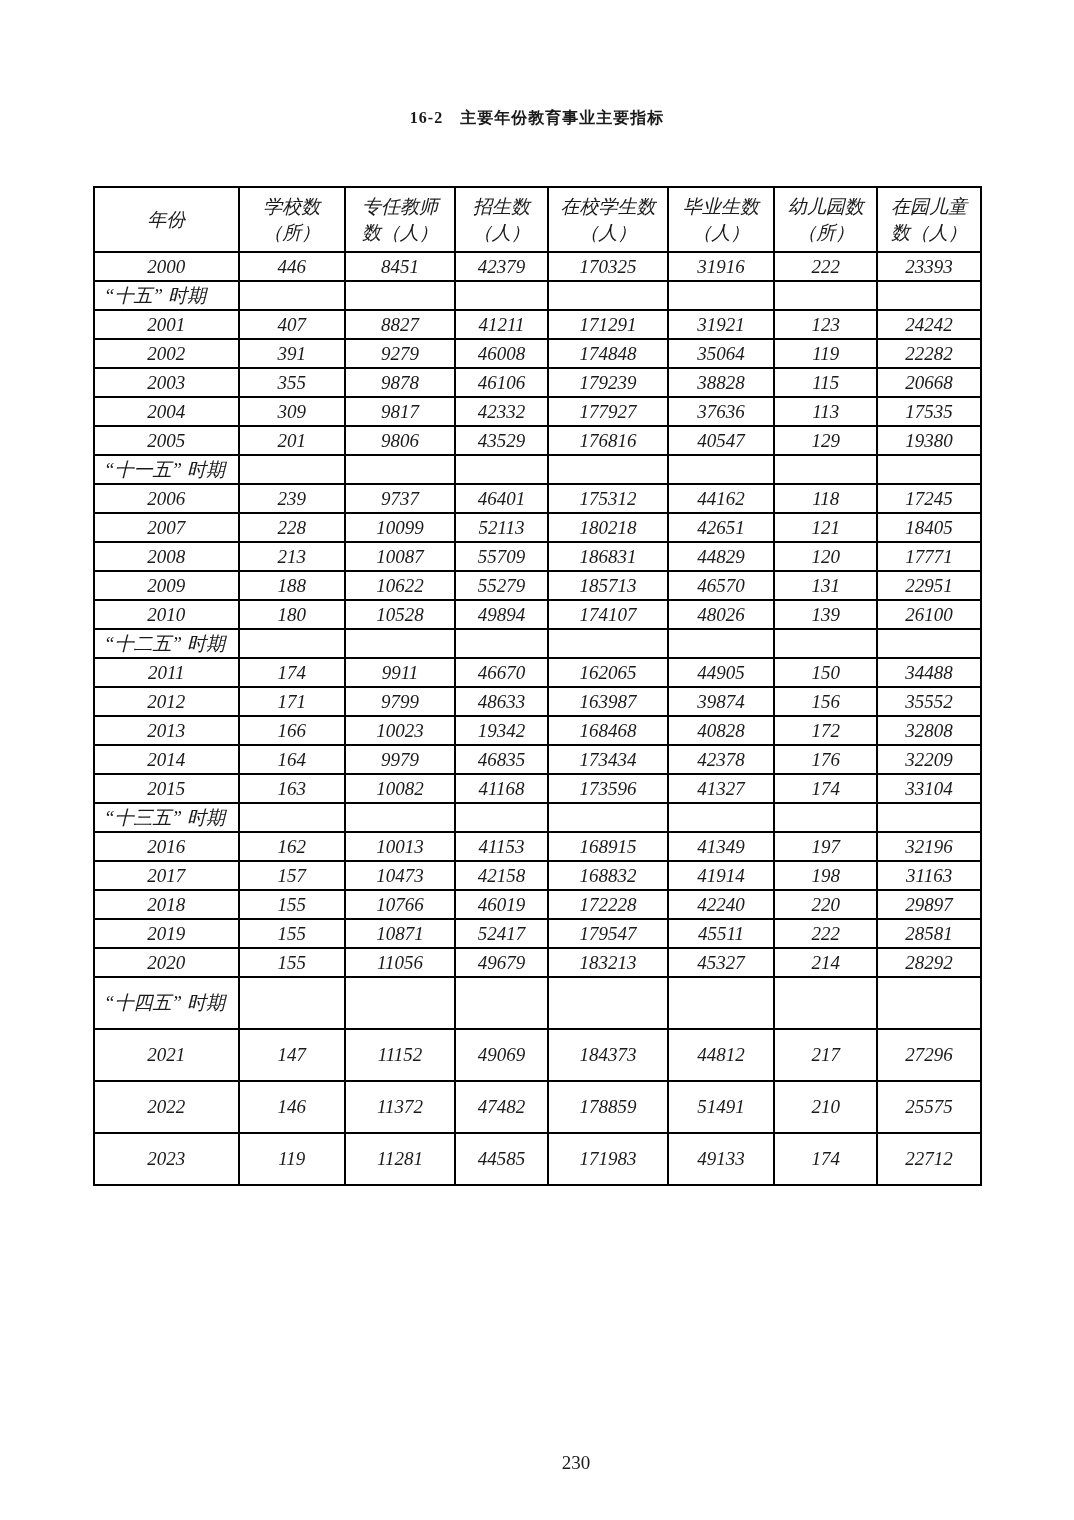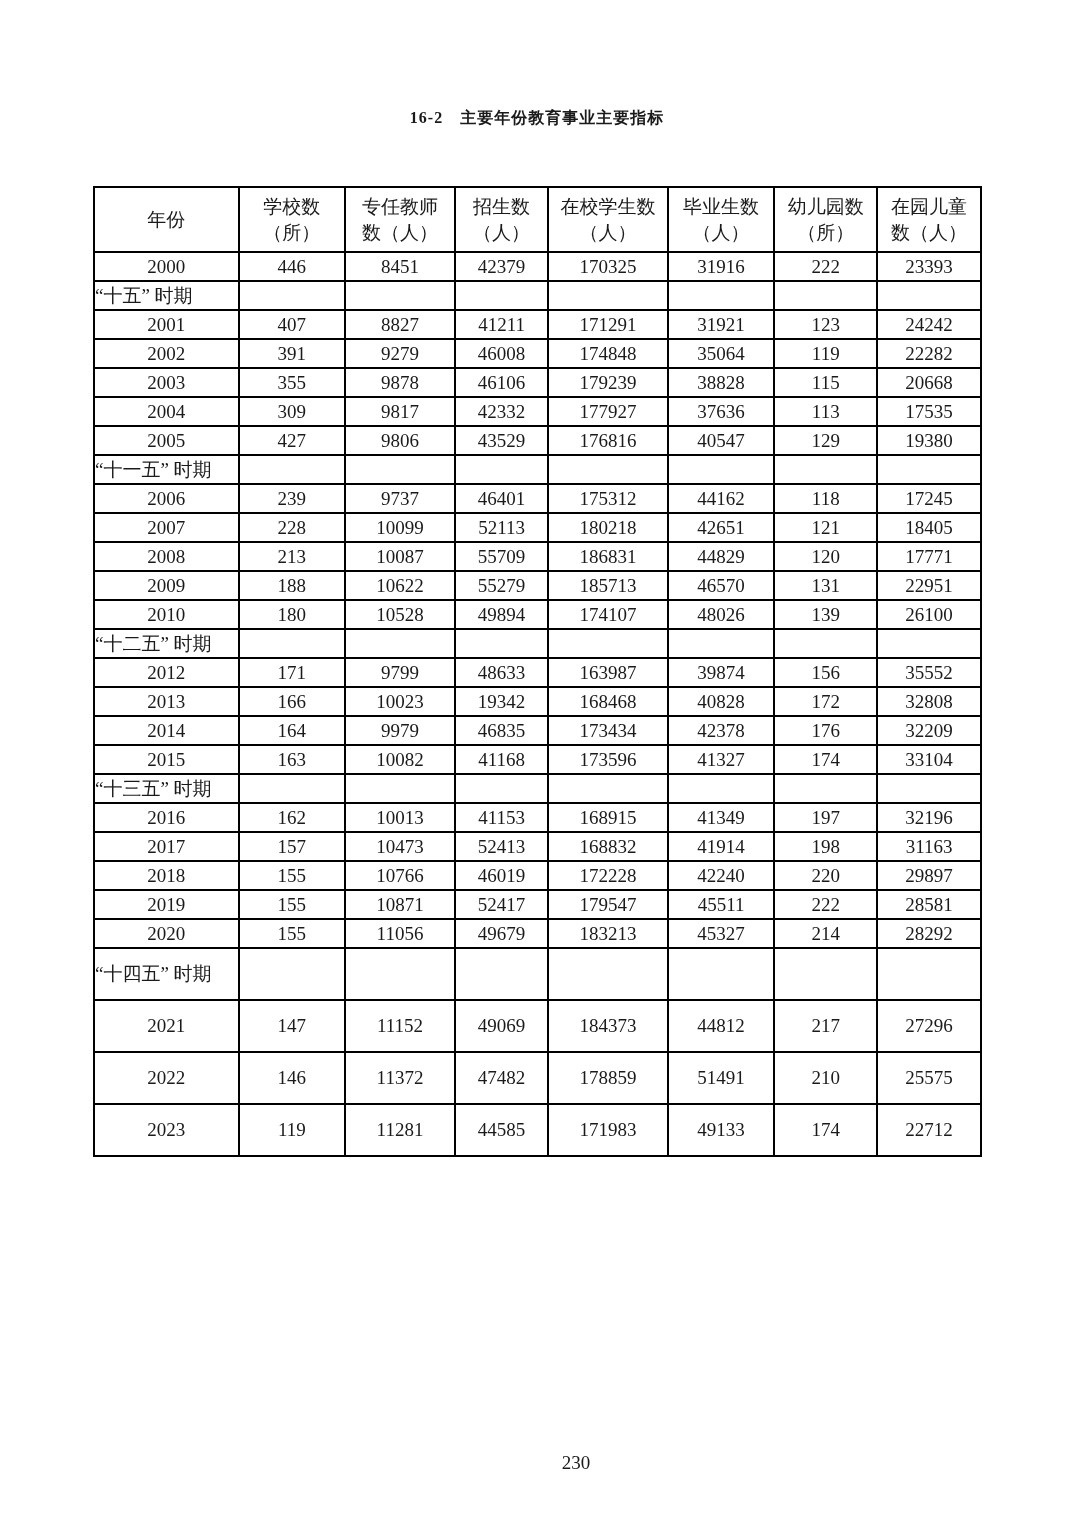--- a/index.html
+++ b/index.html
@@ -20,35 +20,37 @@
     font-weight: bold;
     letter-spacing: 1px;
   }
   table.stats {
     position: absolute;
     top: 186px; left: 93px;
     width: 889px;
     border-collapse: collapse;
     table-layout: fixed;
     border: 2px solid #000;
+    font-style: italic;
   }
   table.stats th, table.stats td {
     border: 2px solid #000;
     text-align: center;
     vertical-align: middle;
     font-size: 19px;
     font-weight: normal;
     overflow: hidden;
   }
   table.stats thead tr { height: 65px; }
   table.stats th { white-space: pre-line; line-height: 1.35; }
   table.stats tbody tr { height: 29px; }
   table.stats tbody tr.tall { height: 52px; }
   table.stats tbody tr.period td:first-child {
     text-align: left;
+    padding-left: 9px;
   }
   .page-number {
     position: absolute;
     top: 1452px; left: 0;
     width: 100%;
     text-align: center;
     font-size: 19px;
     margin-left: 39px;
   }
 </style>
@@ -133,21 +135,21 @@
         <td>309</td>
         <td>9817</td>
         <td>42332</td>
         <td>177927</td>
         <td>37636</td>
         <td>113</td>
         <td>17535</td>
       </tr>
       <tr class="">
         <td>2005</td>
-        <td>427</td>
+        <td>201</td>
         <td>9806</td>
         <td>43529</td>
         <td>176816</td>
         <td>40547</td>
         <td>129</td>
         <td>19380</td>
       </tr>
       <tr class="period">
         <td>“十一五” 时期</td>
         <td></td>
@@ -212,20 +214,30 @@
         <td>“十二五” 时期</td>
         <td></td>
         <td></td>
         <td></td>
         <td></td>
         <td></td>
         <td></td>
         <td></td>
       </tr>
       <tr class="">
+        <td>2011</td>
+        <td>174</td>
+        <td>9911</td>
+        <td>46670</td>
+        <td>162065</td>
+        <td>44905</td>
+        <td>150</td>
+        <td>34488</td>
+      </tr>
+      <tr class="">
         <td>2012</td>
         <td>171</td>
         <td>9799</td>
         <td>48633</td>
         <td>163987</td>
         <td>39874</td>
         <td>156</td>
         <td>35552</td>
       </tr>
       <tr class="">
@@ -275,21 +287,21 @@
         <td>41153</td>
         <td>168915</td>
         <td>41349</td>
         <td>197</td>
         <td>32196</td>
       </tr>
       <tr class="">
         <td>2017</td>
         <td>157</td>
         <td>10473</td>
-        <td>52413</td>
+        <td>42158</td>
         <td>168832</td>
         <td>41914</td>
         <td>198</td>
         <td>31163</td>
       </tr>
       <tr class="">
         <td>2018</td>
         <td>155</td>
         <td>10766</td>
         <td>46019</td>

